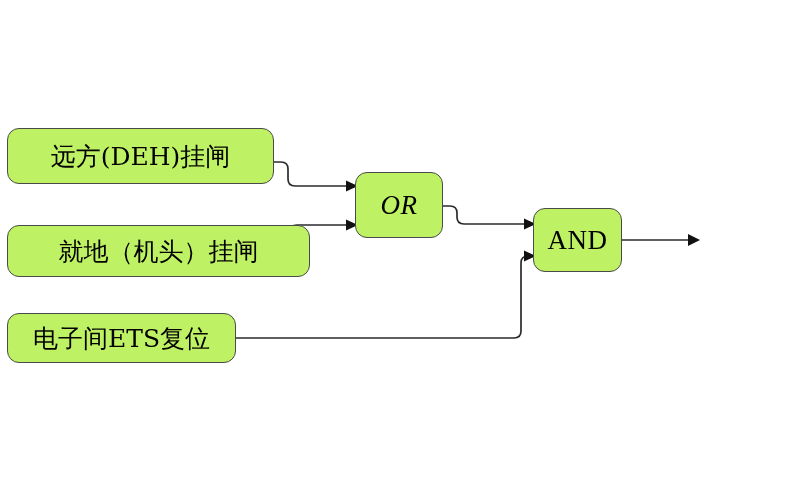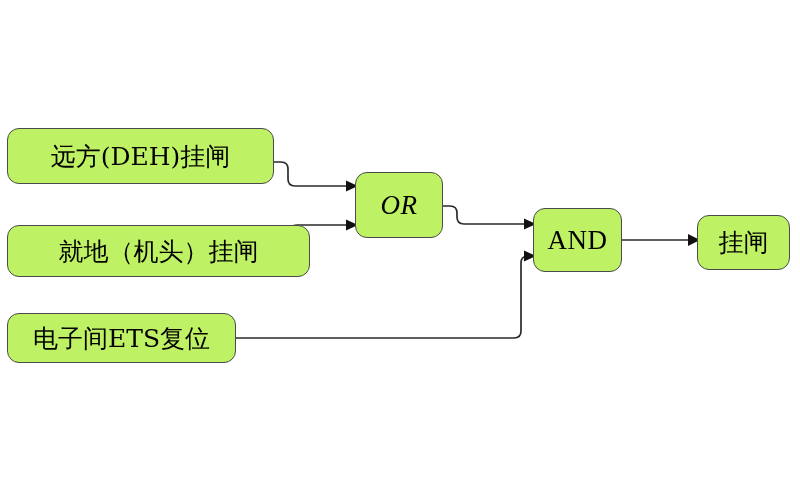--- a/index.html
+++ b/index.html
@@ -72,15 +72,14 @@
   <div class="node node-cn" style="left:7px;top:128px;width:267px;height:56px;">远方(DEH)挂闸</div>
 
   <div class="node node-cn" style="left:7px;top:217px;width:303px;height:52px;margin-top:8px;">就地（机头）挂闸</div>
 
   <div class="node node-cn" style="left:7px;top:313px;width:229px;height:50px;text-align:center;">电子间ETS复位</div>
 
   <div class="node node-gate" style="left:355px;top:172px;width:88px;height:66px;font-style:italic;">OR</div>
 
   <div class="node node-gate" style="left:533px;top:208px;width:89px;height:64px;text-align:right;">AND</div>
 
-  <div class="node node-cn" style="left:697px;top:215px;width:93px;height:55px;">挂闸</div>
 
 </div>
 
 </body></html>

